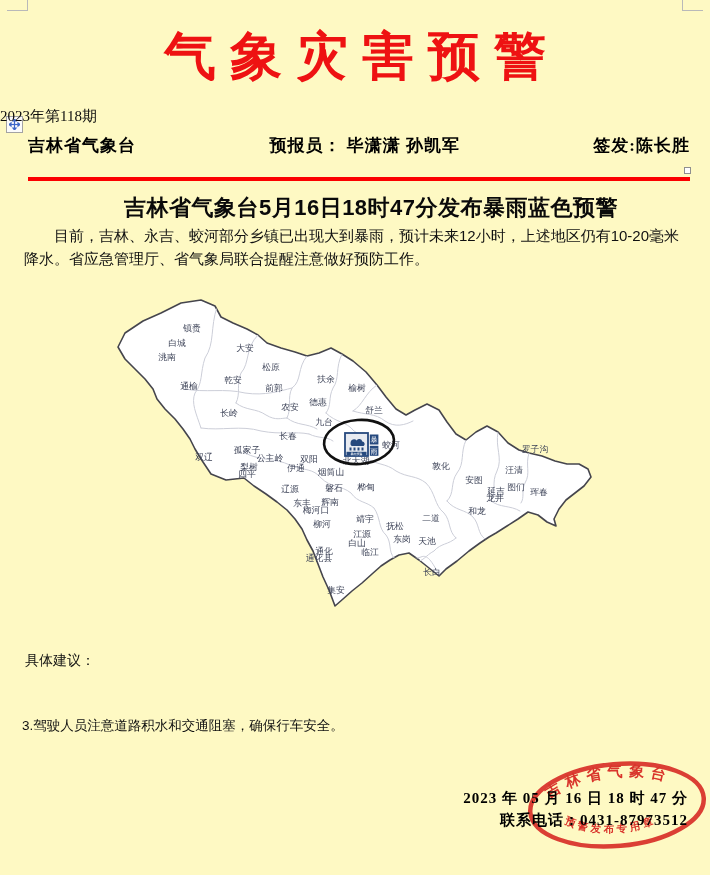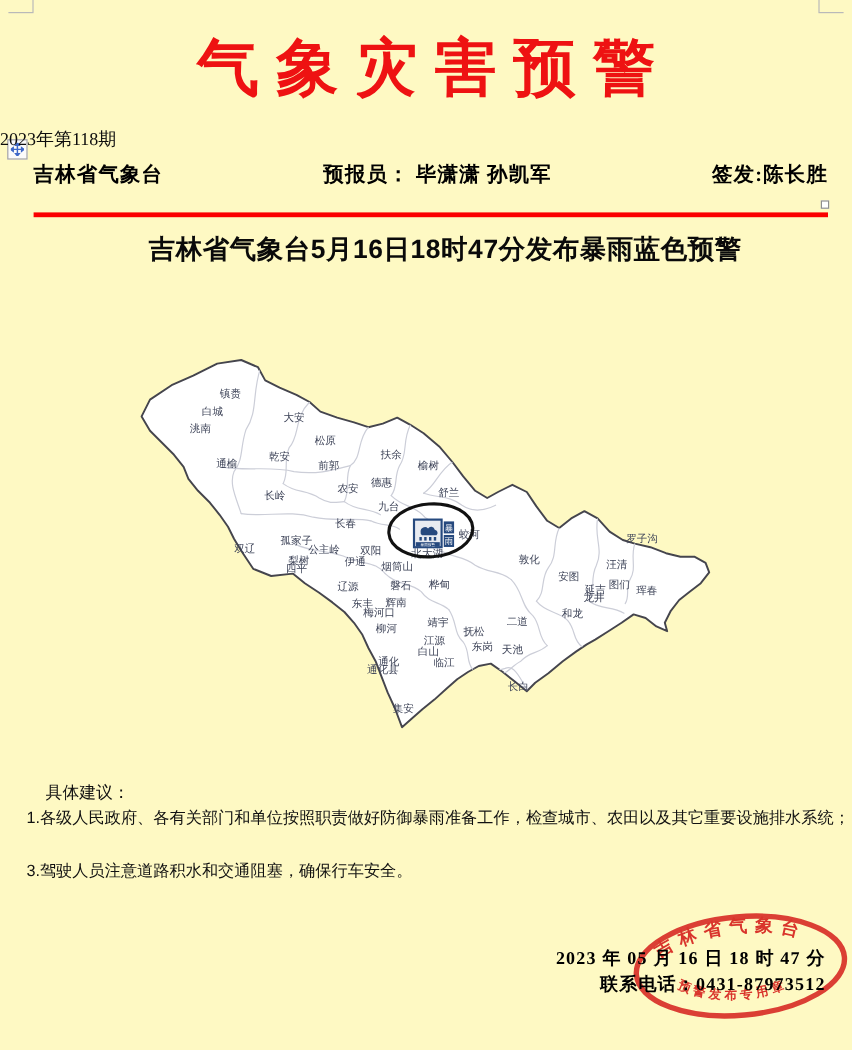--- a/index.html
+++ b/index.html
@@ -40,21 +40,21 @@
   }
   .body-par{
     position:absolute;top:225px;left:24px;width:668px;
     font-size:15px;line-height:1.5;text-indent:2em;color:#111;
     font-family:"Liberation Sans",sans-serif;
   }
   .map-wrap{position:absolute;left:95px;top:293px;width:600px;height:345px;}
   .county-line{fill:none;stroke:#ccced8;stroke-width:1;stroke-linecap:round;}
   .county-label{font-size:8.8px;fill:#3c4257;text-anchor:middle;font-family:"Liberation Sans",sans-serif;}
   .suggest-title{
-    position:absolute;left:38px;top:652px;font-size:14px;color:#111;
+    position:absolute;left:25px;top:652px;font-size:14px;color:#111;
     font-family:Liberation Mono, monospace;
   }
   .suggest-item{
     position:absolute;left:22px;width:676px;font-size:13.5px;color:#111;
     font-family:"Liberation Sans",sans-serif;white-space:nowrap;
   }
   .footer-date,.footer-phone{
     position:absolute;right:22px;font-size:15px;font-weight:bold;
     letter-spacing:1px;color:#000;z-index:2;white-space:nowrap;
   }
@@ -93,20 +93,21 @@
   <div class="info-row">
     <span>吉林省气象台</span>
     <span><span>预报员：</span> <span>毕潇潇 孙凯军</span></span>
     <span><span>签发:</span><span>陈长胜</span></span>
   </div>
 
   <div class="rule-red" style="background:#fb0000;"></div>
   <div class="rule-handle"></div>
 
   <div class="headline">吉林省气象台5月16日18时47分发布暴雨蓝色预警</div>
+  <div class="body-par">目前，吉林、永吉、蛟河部分乡镇已出现大到暴雨，预计未来12小时，上述地区仍有10-20毫米降水。省应急管理厅、省气象局联合提醒注意做好预防工作。</div>
 
   <div class="map-wrap">
     <svg width="600" height="345" viewBox="0 0 600 345">
       <defs>
         <clipPath id="provClip">
           <path d="M23,54 L30,40 L48,28 L66,20 L86,10 L106,7 L120,13 L126,24 L138,30 L152,36 L163,42 L172,50 L186,55 L200,59 L212,63 L224,60 L236,55 L247,61 L258,68 L271,79 L282,92 L291,104 L301,116 L311,122 L320,117 L332,111 L344,117 L352,129 L361,141 L371,147 L381,139 L392,133 L403,139 L413,150 L424,157 L434,160 L447,163 L460,168 L472,171 L484,171 L493,176 L496,184 L489,193 L480,200 L471,207 L464,216 L459,226 L461,233 L452,229 L443,222 L433,219 L423,226 L412,233 L401,240 L394,244 L385,250 L374,258 L362,268 L351,276 L344,283 L334,275 L324,267 L314,260 L304,262 L295,267 L286,273 L277,281 L267,290 L257,298 L248,306 L240,313 L234,297 L228,284 L223,271 L218,258 L212,247 L207,236 L200,226 L192,217 L182,209 L171,201 L159,193 L149,185 L131,187 L116,181 L106,166 L100,156 L95,146 L88,136 L80,126 L70,116 L62,106 L58,96 L50,86 L40,76 L30,66 Z"></path>
         </clipPath>
       </defs>
 
       <path d="M23,54 L30,40 L48,28 L66,20 L86,10 L106,7 L120,13 L126,24 L138,30 L152,36 L163,42 L172,50 L186,55 L200,59 L212,63 L224,60 L236,55 L247,61 L258,68 L271,79 L282,92 L291,104 L301,116 L311,122 L320,117 L332,111 L344,117 L352,129 L361,141 L371,147 L381,139 L392,133 L403,139 L413,150 L424,157 L434,160 L447,163 L460,168 L472,171 L484,171 L493,176 L496,184 L489,193 L480,200 L471,207 L464,216 L459,226 L461,233 L452,229 L443,222 L433,219 L423,226 L412,233 L401,240 L394,244 L385,250 L374,258 L362,268 L351,276 L344,283 L334,275 L324,267 L314,260 L304,262 L295,267 L286,273 L277,281 L267,290 L257,298 L248,306 L240,313 L234,297 L228,284 L223,271 L218,258 L212,247 L207,236 L200,226 L192,217 L182,209 L171,201 L159,193 L149,185 L131,187 L116,181 L106,166 L100,156 L95,146 L88,136 L80,126 L70,116 L62,106 L58,96 L50,86 L40,76 L30,66 Z" fill="#ffffff" stroke="#45454d" stroke-width="1.6" stroke-linejoin="round"></path>
@@ -210,21 +211,20 @@
         <text x="279.1" y="149.4" font-size="7" fill="#ffffff" text-anchor="middle">暴</text>
         <rect x="274.8" y="152.8" width="8.6" height="10" fill="#26497e"></rect>
         <text x="279.1" y="160.7" font-size="7" fill="#ffffff" text-anchor="middle">雨</text>
       </g>
 
       <ellipse cx="264" cy="149" rx="35" ry="22" fill="none" stroke="#111" stroke-width="2.6" transform="rotate(-4 264 149)"></ellipse>
     </svg>
   </div>
 
   <div class="suggest-title">具体建议：</div>
-  <div class="suggest-item" style="top:673px;">1.各级人民政府、各有关部门和单位按照职责做好防御暴雨准备工作，检查城市、农田以及其它重要设施排水系统；</div>
   <div class="suggest-item" style="top:717px;">3.驾驶人员注意道路积水和交通阻塞，确保行车安全。</div>
 
   <svg class="seal" viewBox="0 0 186 100">
     <defs>
       <path id="sealTopArc" d="M 12,60 A 80,38 0 0 1 174,60" fill="none"></path>
       <path id="sealBottomArc" d="M 28,50 A 66,33 0 0 0 158,50" fill="none"></path>
     </defs>
     <ellipse cx="93" cy="50" rx="87" ry="41" fill="none" stroke="#d9352c" stroke-width="4.5" opacity="0.95"></ellipse>
     <text class="seal-text-top" fill="#d9352c">
       <textPath href="#sealTopArc" startOffset="14%">吉林省气象台</textPath>

